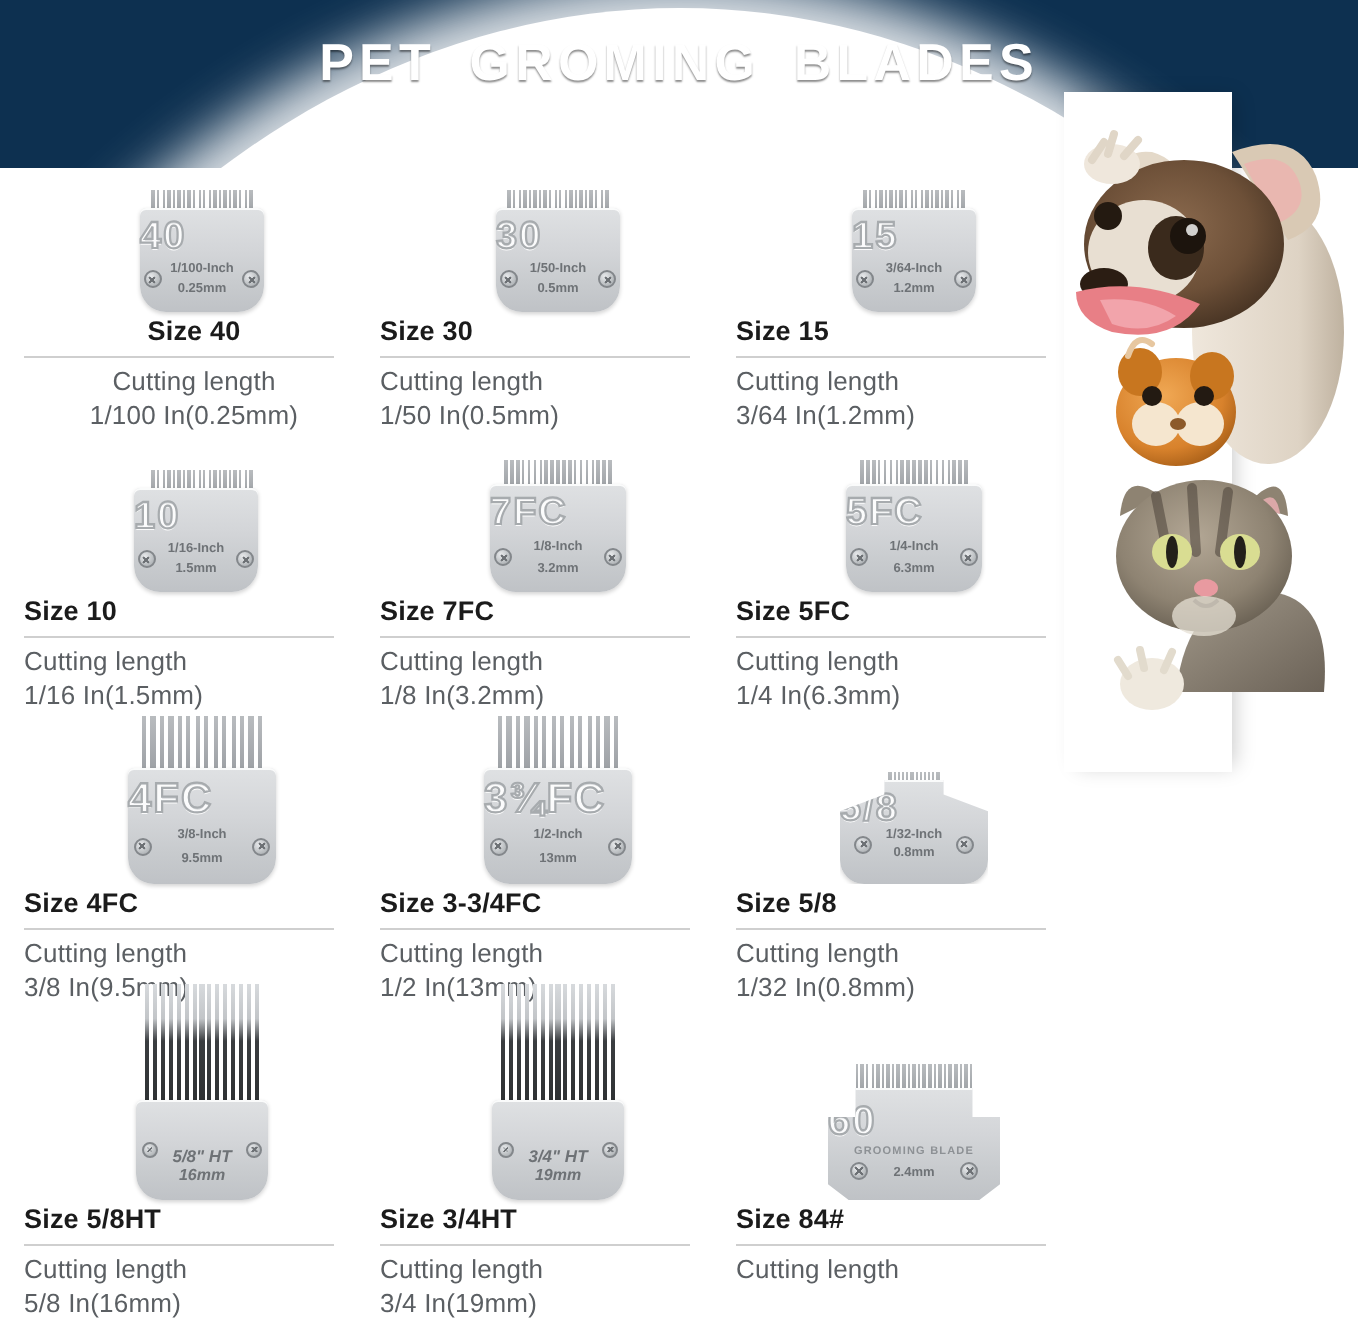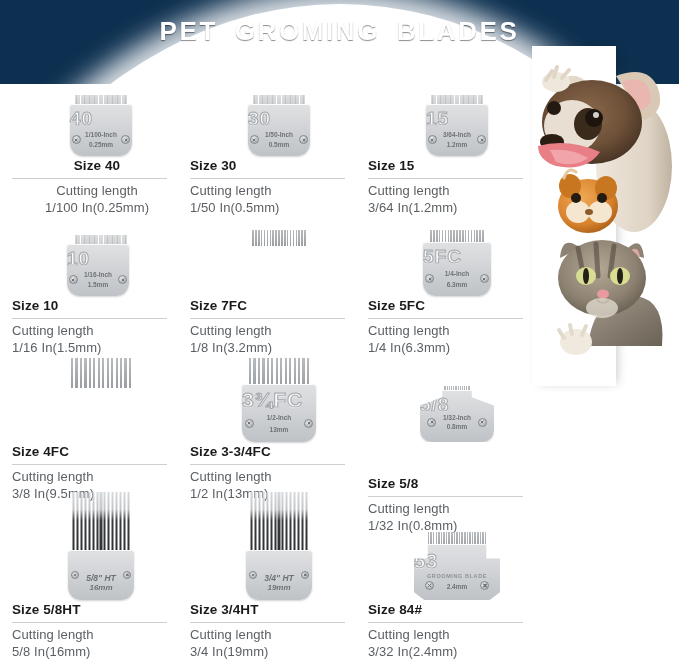--- a/index.html
+++ b/index.html
@@ -370,20 +370,27 @@
               <div class="tooth" style="width: 1.6px; height: 16px;"></div>
               <div class="tooth" style="width: 1.6px; height: 16px;"></div>
               <div class="tooth" style="width: 1.6px; height: 16px;"></div>
               <div class="tooth" style="width: 1.6px; height: 16px;"></div>
               <div class="tooth" style="width: 1.6px; height: 16px;"></div>
               <div class="tooth" style="width: 1.6px; height: 16px;"></div>
               <div class="tooth" style="width: 1.6px; height: 16px;"></div>
               <div class="tooth" style="width: 1.6px; height: 16px;"></div>
               <div class="tooth" style="width: 1.6px; height: 16px;"></div>
             </div>
+            <div class="body" style="position: absolute; left: 0px; bottom: 0px; width: 68px; height: 54px; border-radius: 3px 3px 13px 13px;">
+              <div class="engrave" style="top: 4px; font-size: 19px;">7FC</div>
+              <div class="inch-txt" style="top: 28.08px; font-size: 6.5px;">1/8-Inch</div>
+              <div class="mm-txt" style="top: 38.88px; font-size: 6.5px;">3.2mm</div>
+              <div class="screw" style="width: 9px; height: 9px; left: 2.3px; top: 32.4px;"></div>
+              <div class="screw" style="width: 9px; height: 9px; left: 56.7px; top: 32.4px;"></div>
+            </div>
           </div>
         </div>
         <div class="caption" style="position: absolute; left: 0px; top: 214px;">
           <div class="size-label">Size 7FC</div>
           <div class="divider"></div>
           <div class="cut-line">Cutting length</div>
           <div class="cut-line">1/8 In(3.2mm)</div>
         </div>
       </div>
       <div class="cell" style="left: 368px; top: 0px; width: 178px;">
@@ -438,20 +445,27 @@
               <div class="tooth" style="width: 2.4px; height: 30px;"></div>
               <div class="tooth" style="width: 2.4px; height: 30px;"></div>
               <div class="tooth" style="width: 2.4px; height: 30px;"></div>
               <div class="tooth" style="width: 2.4px; height: 30px;"></div>
               <div class="tooth" style="width: 2.4px; height: 30px;"></div>
               <div class="tooth" style="width: 2.4px; height: 30px;"></div>
               <div class="tooth" style="width: 2.4px; height: 30px;"></div>
               <div class="tooth" style="width: 2.4px; height: 30px;"></div>
               <div class="tooth" style="width: 2.4px; height: 30px;"></div>
             </div>
+            <div class="body" style="position: absolute; left: 0px; bottom: 0px; width: 74px; height: 58px; border-radius: 3px 3px 13px 13px;">
+              <div class="engrave" style="top: 4px; font-size: 21px;">4FC</div>
+              <div class="inch-txt" style="top: 30.16px; font-size: 6.5px;">3/8-Inch</div>
+              <div class="mm-txt" style="top: 41.76px; font-size: 6.5px;">9.5mm</div>
+              <div class="screw" style="width: 9px; height: 9px; left: 2.9px; top: 34.8px;"></div>
+              <div class="screw" style="width: 9px; height: 9px; left: 62.1px; top: 34.8px;"></div>
+            </div>
           </div>
         </div>
         <div class="caption" style="position: absolute; left: 0px; top: 360px;">
           <div class="size-label">Size 4FC</div>
           <div class="divider"></div>
           <div class="cut-line">Cutting length</div>
           <div class="cut-line">3/8 In(9.5mm)</div>
         </div>
       </div>
       <div class="cell" style="left: 190px; top: 0px; width: 178px;">
@@ -508,21 +522,21 @@
             </div>
             <div class="body" style="position: absolute; left: 0px; bottom: 0px; width: 74px; height: 52px; border-radius: 4px 4px 12px 12px; clip-path: polygon(30% 0px, 70% 0px, 70% 14%, 100% 30%, 100% 100%, 0px 100%, 0px 30%, 30% 14%);">
               <div class="engrave" style="top: 4px; font-size: 19px;">5/8</div>
               <div class="inch-txt" style="top: 23.92px; font-size: 6.5px;">1/32-Inch</div>
               <div class="mm-txt" style="top: 33.12px; font-size: 6.5px;">0.8mm</div>
               <div class="screw" style="width: 9px; height: 9px; left: 7.34px; top: 27.6px;"></div>
               <div class="screw" style="width: 9px; height: 9px; left: 57.66px; top: 27.6px;"></div>
             </div>
           </div>
         </div>
-        <div class="caption" style="position: absolute; left: 0px; top: 360px; margin-top: 32px;">
+        <div class="caption" style="position: absolute; left: 0px; top: 360px;">
           <div class="size-label">Size 5/8</div>
           <div class="divider"></div>
           <div class="cut-line">Cutting length</div>
           <div class="cut-line">1/32 In(0.8mm)</div>
         </div>
       </div>
       <div class="cell" style="left: 12px; top: 0px; width: 178px;">
         <div class="blade-stage" style="position: absolute; left: 0px; top: 404px; height: 112px;">
           <div class="blade" style="width: 66px; height: 112px;">
             <div class="teeth" style="top: 0px; height: 66px; gap: 1.8px; width: 57px;">
@@ -614,33 +628,32 @@
               <div class="tooth" style="width: 1.5px; height: 16px;"></div>
               <div class="tooth" style="width: 1.5px; height: 16px;"></div>
               <div class="tooth" style="width: 1.5px; height: 16px;"></div>
               <div class="tooth" style="width: 1.5px; height: 16px;"></div>
               <div class="tooth" style="width: 1.5px; height: 16px;"></div>
               <div class="tooth" style="width: 1.5px; height: 16px;"></div>
               <div class="tooth" style="width: 1.5px; height: 16px;"></div>
               <div class="tooth" style="width: 1.5px; height: 16px;"></div>
             </div>
             <div class="body" style="position: absolute; left: 0px; bottom: 0px; width: 86px; height: 56px; border-radius: 3px; clip-path: polygon(16% 0px, 84% 0px, 84% 26%, 100% 26%, 100% 86%, 88% 100%, 12% 100%, 0px 86%, 0px 26%, 16% 26%);">
-              <div class="engrave" style="top: 6px; font-size: 20px;">53</div>
+              <div class="engrave" style="top: 6px; font-size: 20px;">60</div>
               <div class="brandline" style="top: 29.12px;">GROOMING BLADE</div>
               <div class="mm-txt" style="top: 39.2px; font-size: 6.5px;">2.4mm</div>
               <div class="screw" style="width: 9px; height: 9px; left: 10.98px; top: 36.96px;"></div>
               <div class="screw" style="width: 9px; height: 9px; left: 66.02px; top: 36.96px;"></div>
             </div>
           </div>
         </div>
         <div class="caption" style="position: absolute; left: 0px; top: 518px;">
           <div class="size-label">Size 84#</div>
           <div class="divider"></div>
           <div class="cut-line">Cutting length</div>
-          <div class="cut-line">3/32 In(2.4mm)</div>
         </div>
       </div>
     </div>
 
   <div class="pets">
     <div class="pet-panel"></div>
     <svg width="163" height="340" viewBox="0 0 163 340" style="position:absolute;left:0;top:0;">
       <defs>
         <radialGradient id="dogHead" cx="45%" cy="40%" r="70%">
           <stop offset="0%" stop-color="#8b6a4e"></stop>

